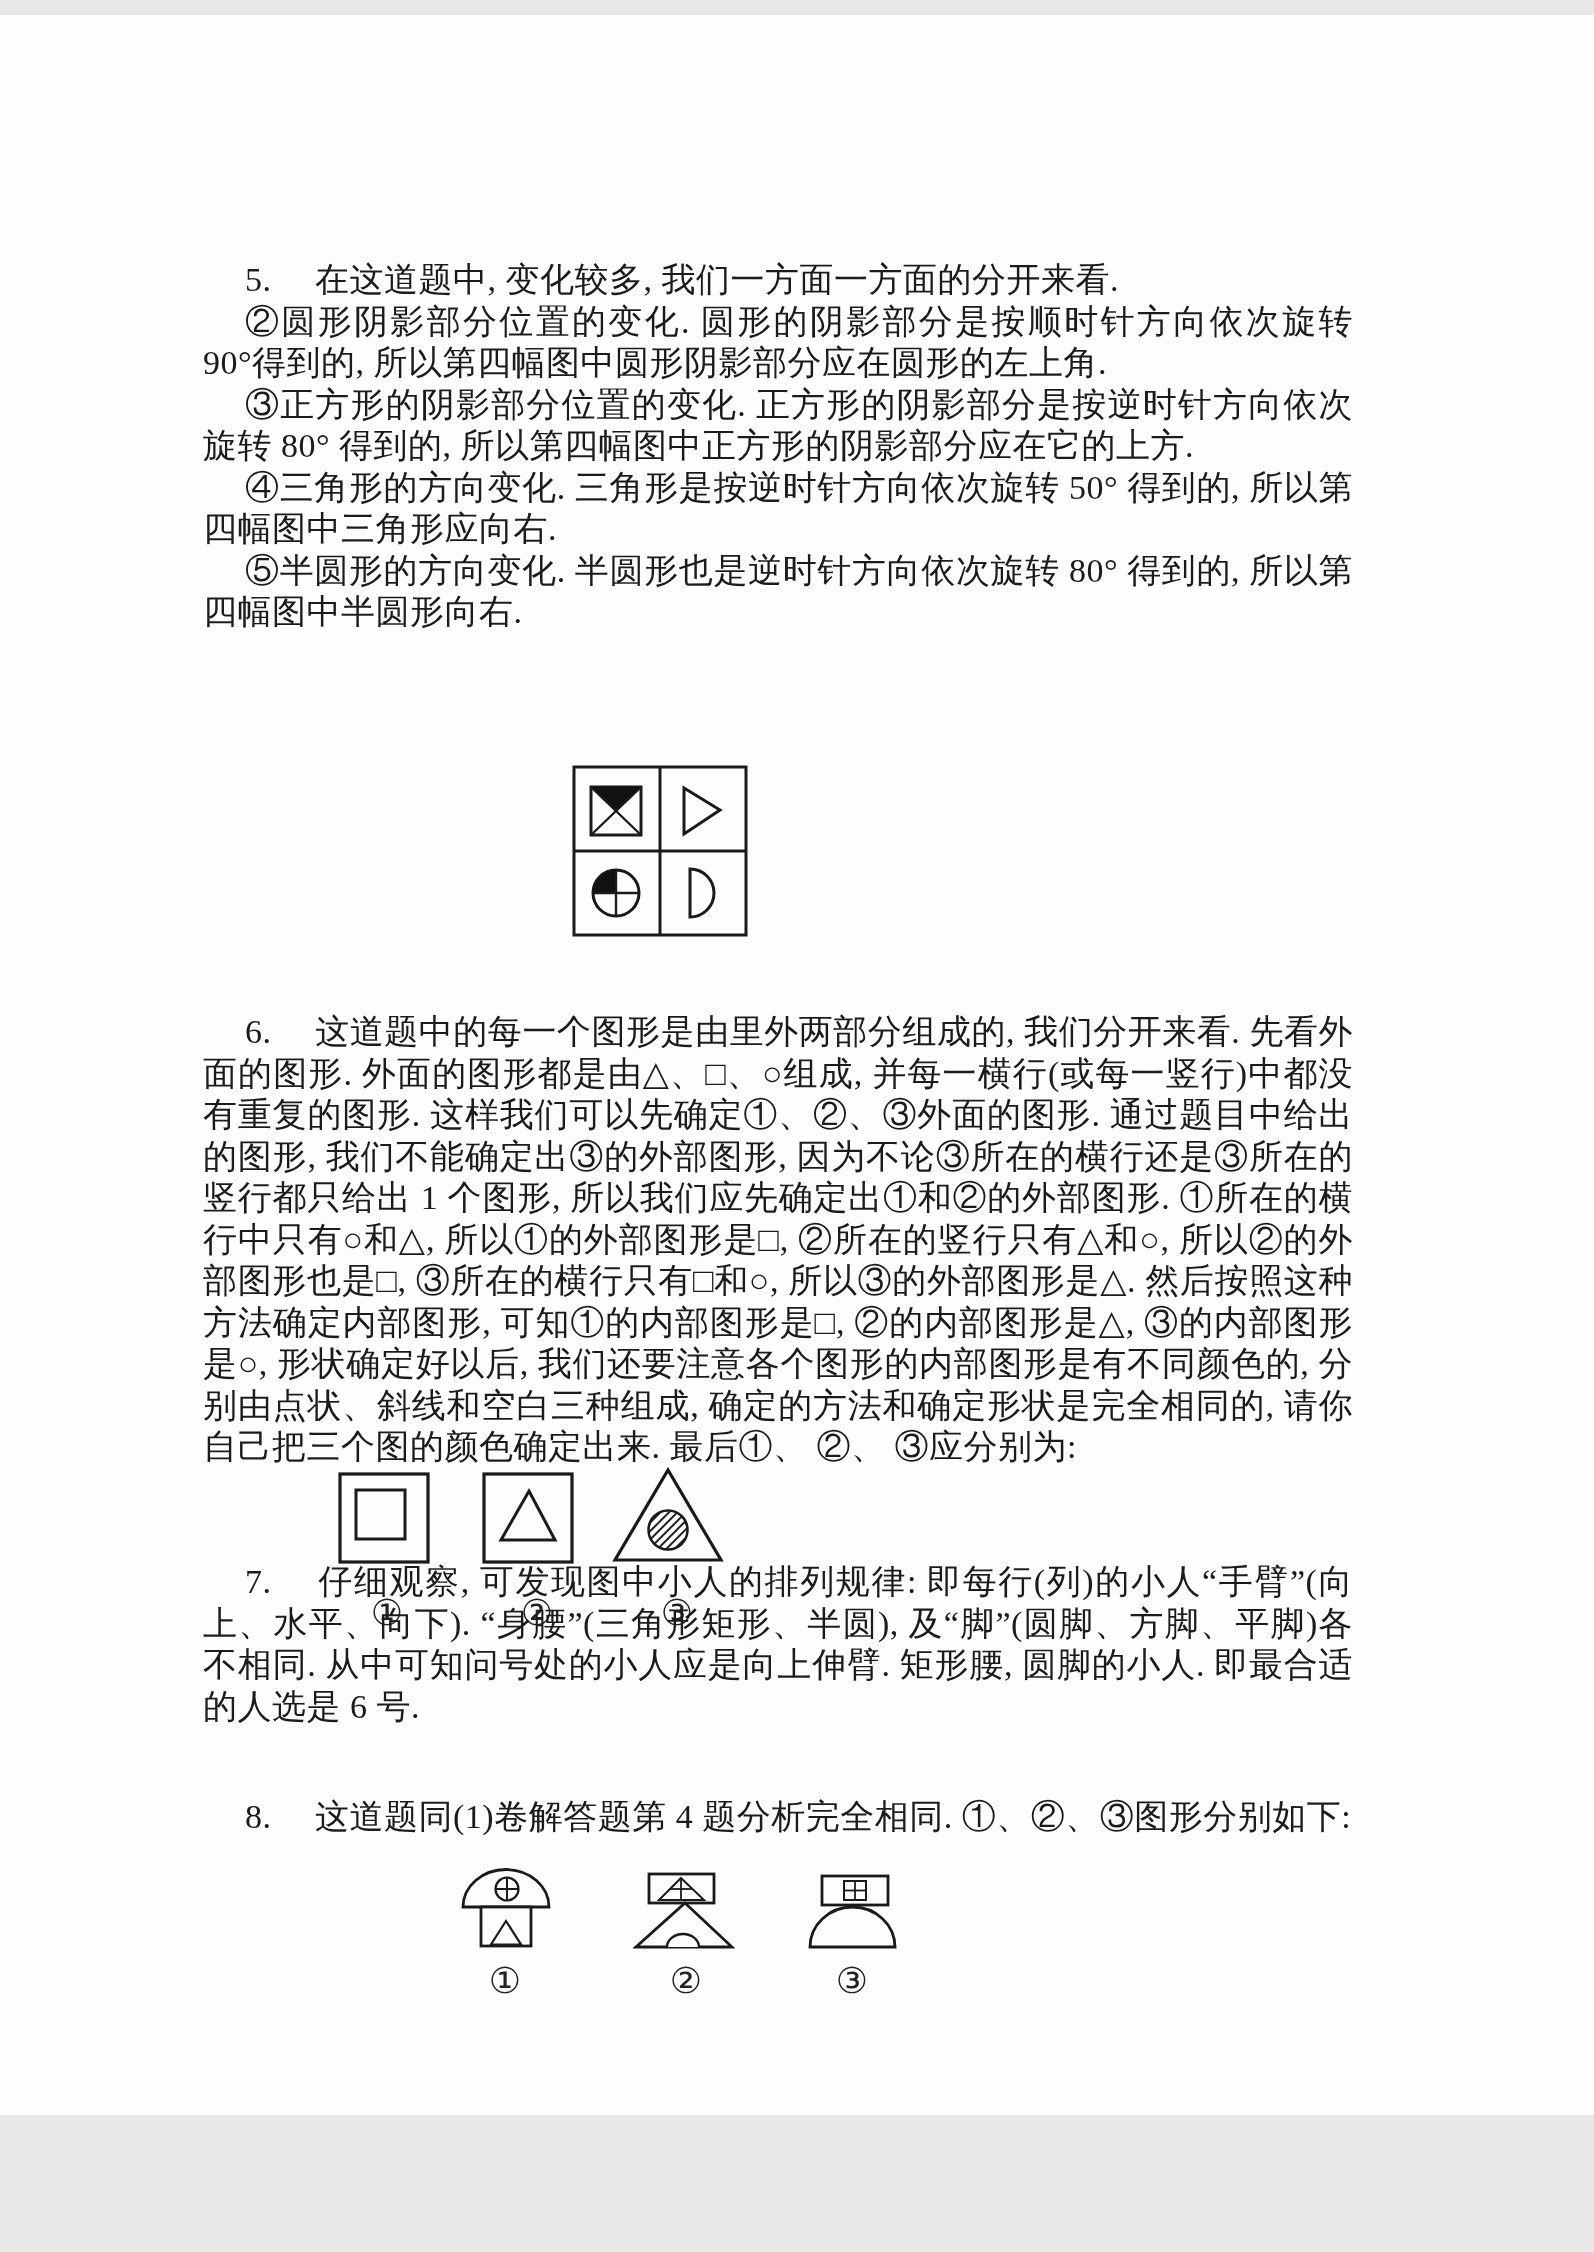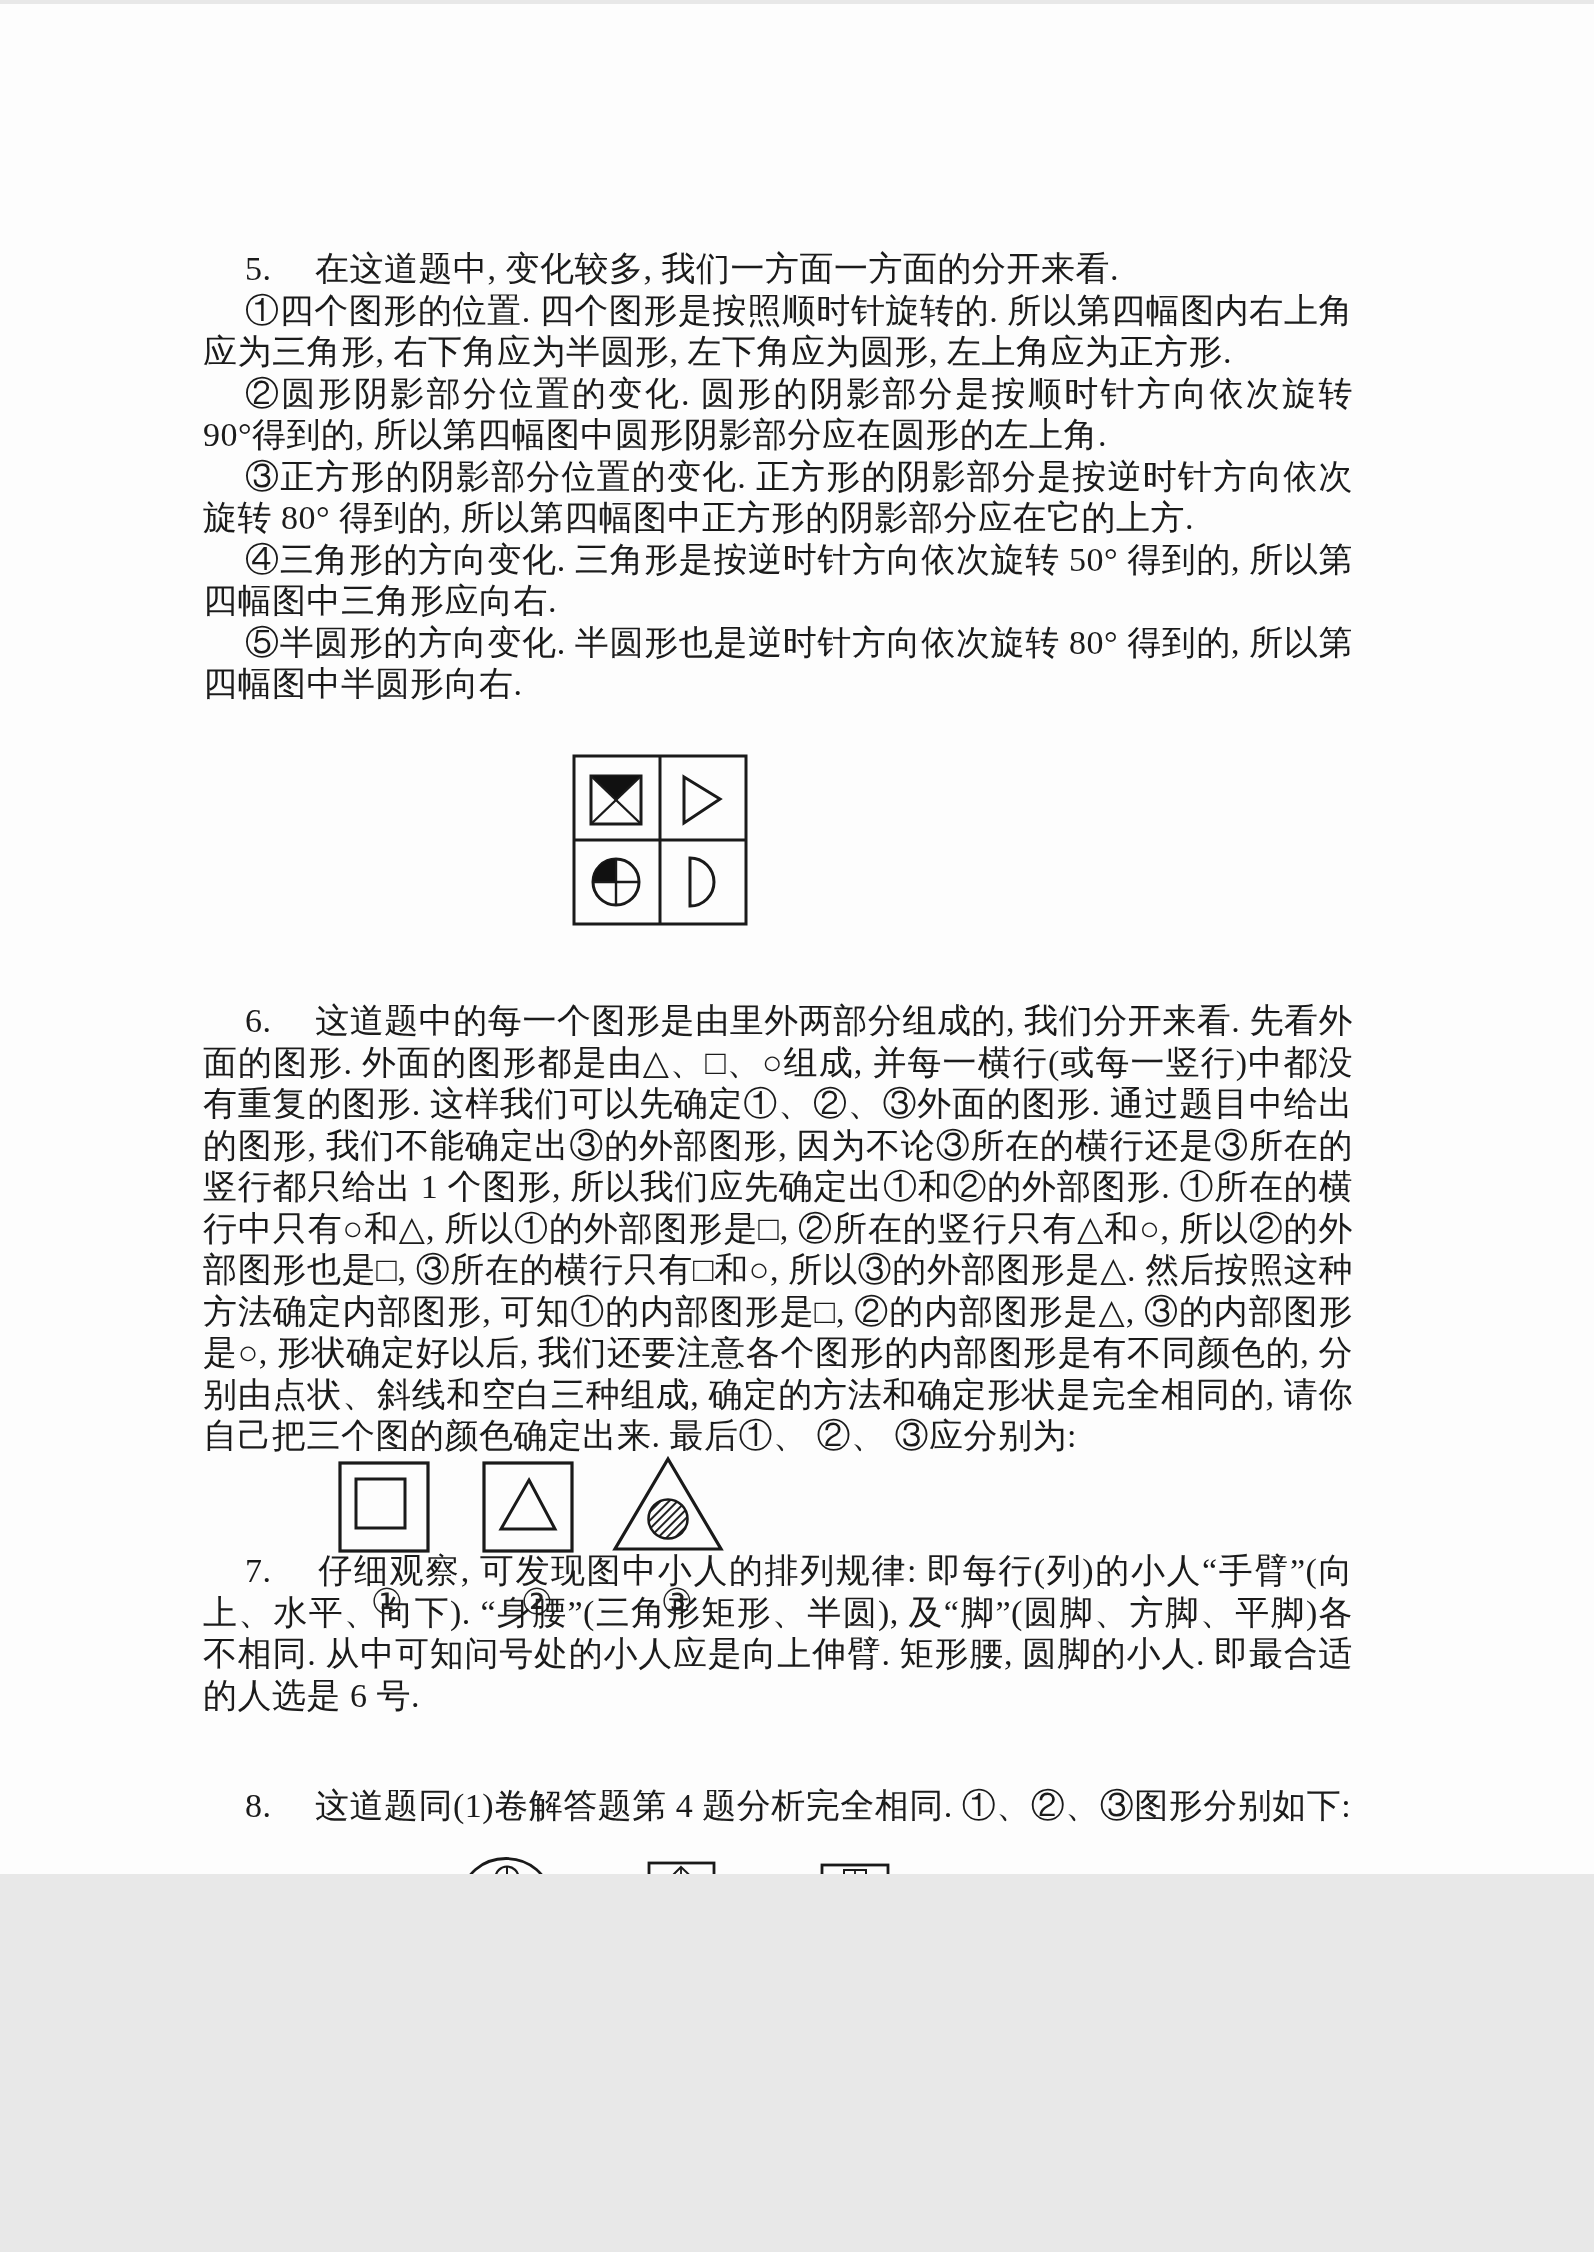--- a/index.html
+++ b/index.html
@@ -1,17 +1,17 @@
 <!DOCTYPE html>
 <html><head>
 <meta charset="utf-8">
 <style>
   html,body { margin:0; padding:0; background:#e8e8e8; }
   .page {
-    position:relative; width:1594px; height:1870px; margin:4px auto;
+    position:relative; width:1594px; height:2100px; margin:15px auto;
     background:#fdfdfd; color:#1b1b1b; overflow:hidden;
     font-family:"Liberation Serif","DejaVu Serif",serif;
   }
   .tb {
     position:absolute; left:203px; width:1150px;
     font-size:34px; line-height:41.5px; text-align:justify;
     letter-spacing:0.5px;
   }
   .tb p { margin:0; text-indent:42px; }
   #sec5 { top:244px; }
@@ -30,21 +30,20 @@
   svg { display:block; }
   svg .ln, svg .shape { stroke:#1a1a1a; }
 </style>
 </head>
 <body>
 
 <div class="page">
 
   <div class="tb" id="sec5">
     <p>5.　 在这道题中, 变化较多, 我们一方面一方面的分开来看.</p>
-    <p>①四个图形的位置. 四个图形是按照顺时针旋转的. 所以第四幅图内右上角应为三角形, 右下角应为半圆形, 左下角应为圆形, 左上角应为正方形.</p>
     <p>②圆形阴影部分位置的变化. 圆形的阴影部分是按顺时针方向依次旋转 90°得到的, 所以第四幅图中圆形阴影部分应在圆形的左上角.</p>
     <p>③正方形的阴影部分位置的变化. 正方形的阴影部分是按逆时针方向依次旋转 80° 得到的, 所以第四幅图中正方形的阴影部分应在它的上方.</p>
     <p>④三角形的方向变化. 三角形是按逆时针方向依次旋转 50° 得到的, 所以第四幅图中三角形应向右.</p>
     <p>⑤半圆形的方向变化. 半圆形也是逆时针方向依次旋转 80° 得到的, 所以第四幅图中半圆形向右.</p>
   </div>
 
   <div id="fig5">
     <svg width="176" height="172" viewBox="0 0 176 172">
       <rect x="2" y="2" width="172" height="168" fill="#fdfdfd" stroke="#1a1a1a" stroke-width="3"></rect>
       <line class="ln" x1="88" y1="2" x2="88" y2="170" stroke-width="3"></line>

